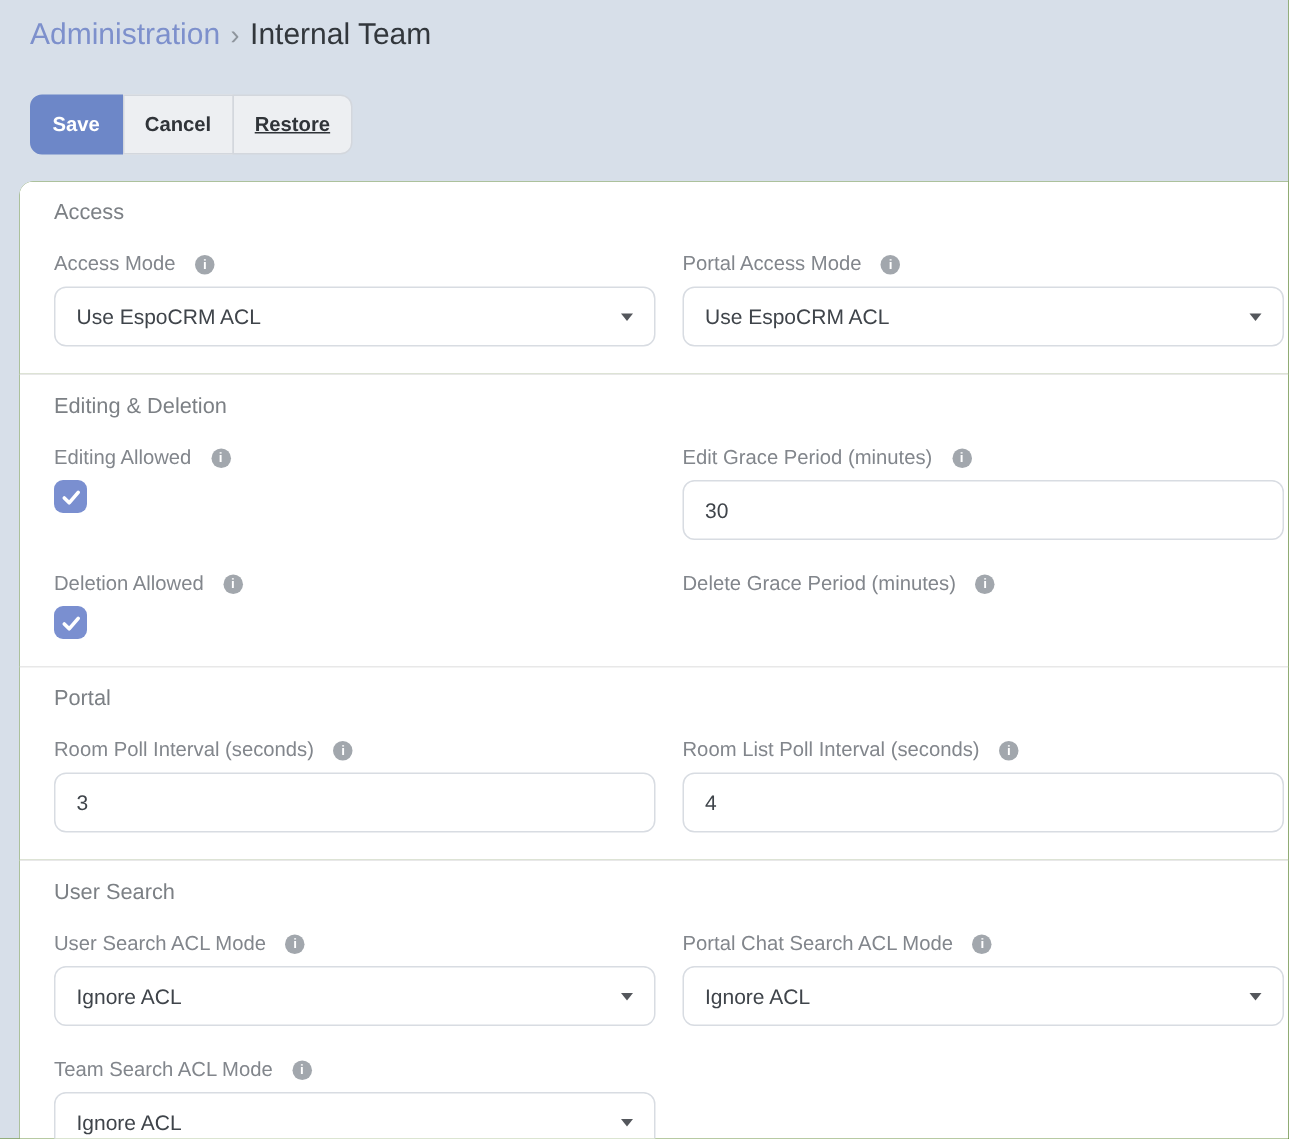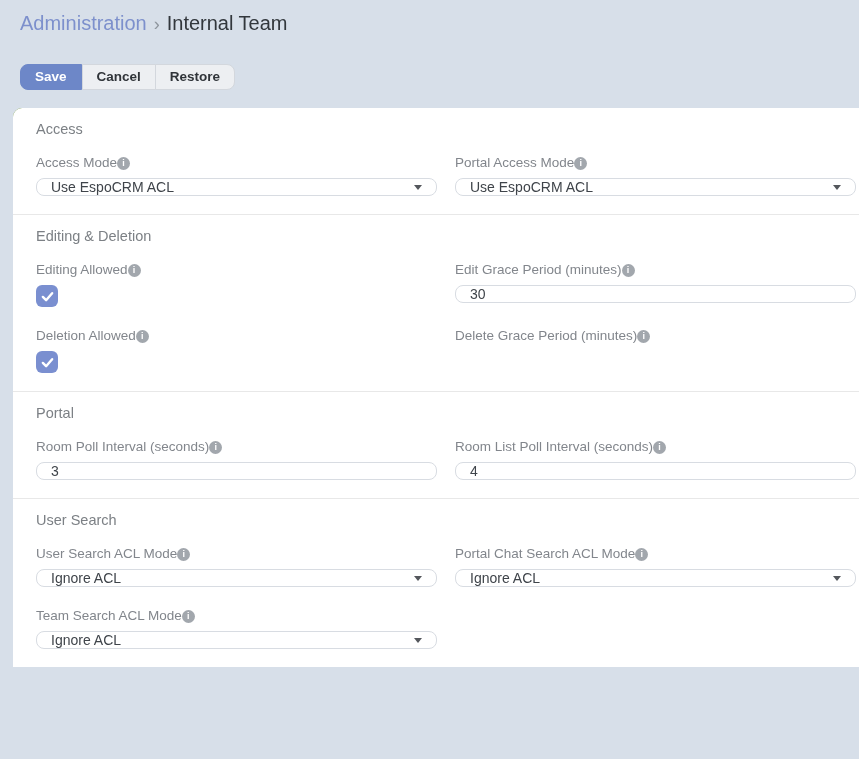--- a/index.html
+++ b/index.html
@@ -13,65 +13,65 @@
   
   .header { padding: 10px 0 0 20px; }
   .breadcrumb { font-size: 20px; line-height: 26px; }
   .breadcrumb .crumb-link { color: #7d90cc; text-decoration: none; cursor: pointer; }
   .breadcrumb .crumb-sep { color: #8e959d; font-size: 18px; padding: 0 7px; }
   .breadcrumb .crumb-current { color: #32373c; }
 
   
   .toolbar { margin: 27px 0 0 20px; display: flex; }
   .btn {
-    height: 26px; padding: 0 14px;
+    height: 40px; padding: 0 14px;
     font-family: inherit; font-size: 13.5px; font-weight: 600;
     display: inline-flex; align-items: center; cursor: pointer;
     border: 1px solid transparent; line-height: 1;
   }
   .btn-primary {
     background: #6d87c8; color: #ffffff; border-color: #6d87c8;
     border-radius: 8px 0 0 8px;
   }
   .btn-default {
     background: #edeff2; color: #303439; border-color: #d3d7dd;
   }
   .btn-default + .btn-default { margin-left: -1px; }
-  .btn-last { border-radius: 0 8px 8px 0; }
+  .btn-last { border-radius: 0 8px 8px 0; text-decoration: underline; }
 
   
   .panel-stack {
     margin: 18px 0 0 13px;
     background: #4d7c0f;
     border-top-left-radius: 9px;
     overflow: hidden;
   }
   .panel { padding: 12px 3px 18px 23px; background: #ffffff; }
   .panel + .panel { border-top: 1px solid #e8e8e8; }
   .panel-title {
     color: #7c8085; font-size: 14.5px; font-weight: 400;
     line-height: 19px; margin-bottom: 16px;
   }
   .field-grid {
     display: grid; grid-template-columns: 401px 401px;
     column-gap: 18px; row-gap: 21px;
   }
   .field-label {
     color: #82868c; font-size: 13.5px; line-height: 16px;
-    margin-bottom: 7px; display: flex; align-items: center; gap: 0;
+    margin-bottom: 7px; display: flex; align-items: center; gap: 13px;
   }
   .info-icon {
     width: 13px; height: 13px; border-radius: 50%;
     background: #a2a7ad; color: #ffffff;
     font-size: 9px; font-weight: 700; line-height: 13px;
     text-align: center; display: inline-block; cursor: pointer;
     flex: 0 0 auto;
   }
   .control-select, .control-input {
-    height: 18px; width: 100%;
+    height: 40px; width: 100%;
     background: #ffffff;
     border: 1px solid #d8dce2; border-radius: 8px;
     font-family: inherit; font-size: 14px; color: #3f444a;
     display: flex; align-items: center;
     padding: 0 14px; position: relative; cursor: pointer;
   }
   .control-input { cursor: text; }
   input.control-input { outline: none; }
   .caret-down {
     position: absolute; right: 14px; top: 50%; margin-top: -2px;

